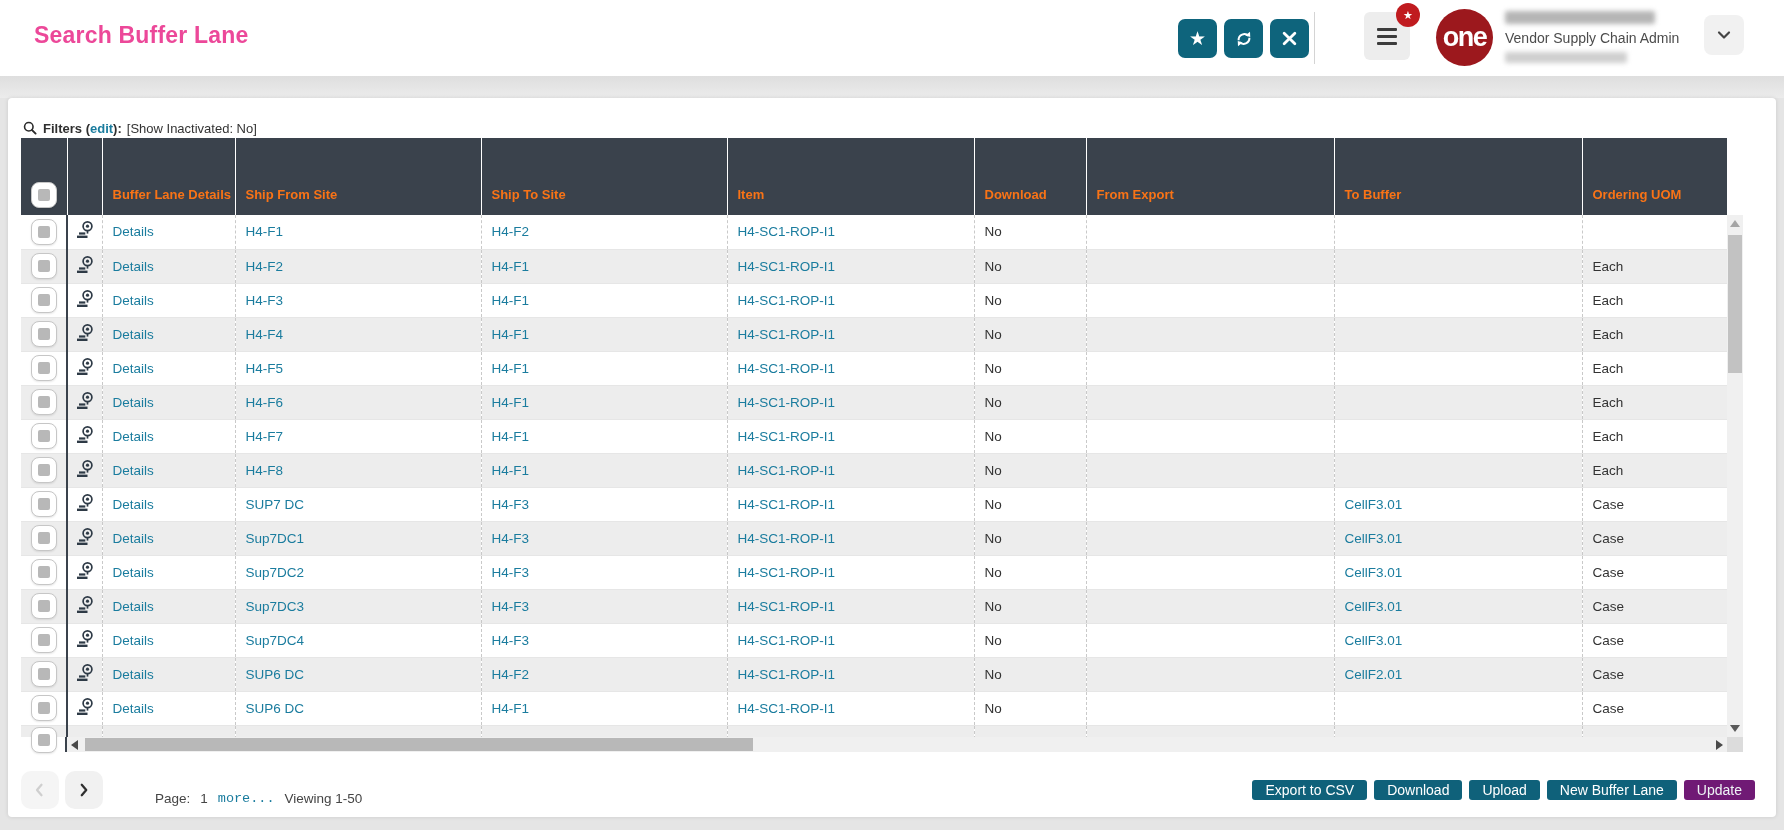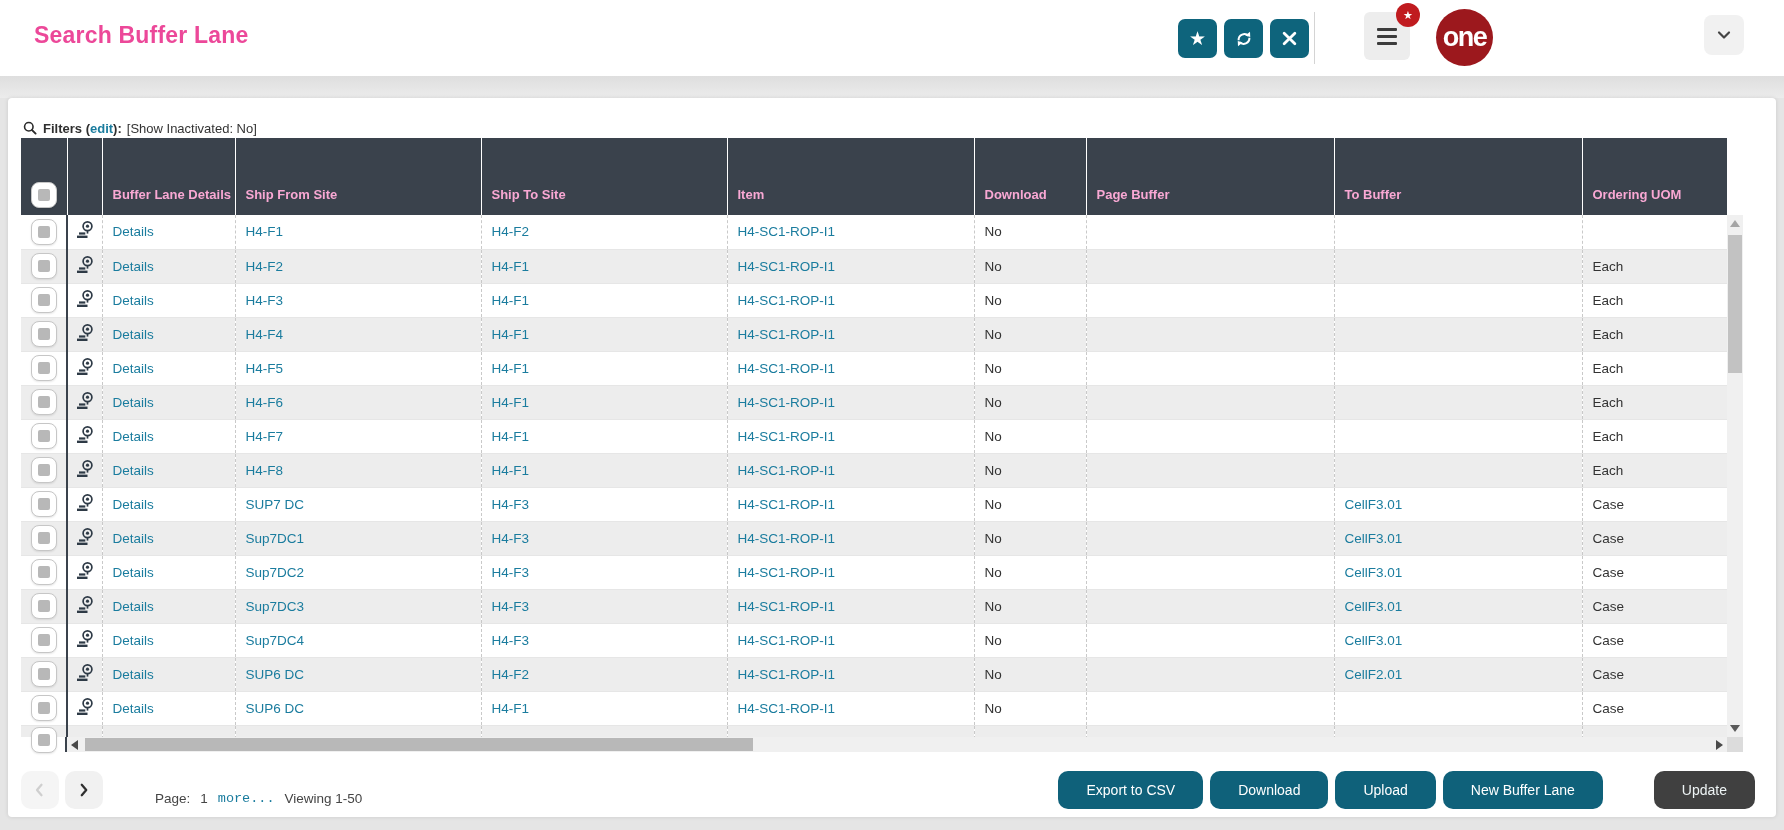--- a/index.html
+++ b/index.html
@@ -31,21 +31,21 @@
   
   .filters-row { position:absolute; top:16px; left:14px; height:22px; display:flex; align-items:flex-end; gap:5px; font-size:13px; }
   .filters-label { font-weight:700; color:#2f2f2f; }
   .edit-link { color:#1a7c9e; font-weight:700; cursor:pointer; }
   .filters-status { color:#333; margin-left:0; }
 
   
   .table-wrap { position:absolute; top:40px; left:13px; width:1722px; height:614px; }
   .table-clip { position:absolute; top:0; left:0; width:1706px; height:599px; overflow:hidden; }
   table { border-collapse:collapse; table-layout:fixed; width:1706px; }
-  thead th { background:#3a424c; color:#f9a8d4; font-size:13px; font-weight:700; text-align:left; vertical-align:bottom; height:77px; padding:0 8px 13px 10px; border-right:1px solid #fff; white-space:nowrap; }
+  thead th { background:#3a424c; color:#f97316; font-size:13px; font-weight:700; text-align:left; vertical-align:bottom; height:77px; padding:0 8px 13px 10px; border-right:1px solid #fff; white-space:nowrap; }
   thead th:last-child { border-right:none; }
   thead th.c-check { text-align:center; padding:0 0 7px 0; }
   tbody td { height:34px; font-size:13.5px; padding:0 8px 0 10px; border-right:1px dashed #c9c9c9; border-bottom:1px solid #e6e6e6; white-space:nowrap; overflow:hidden; color:#333; }
   tbody td:last-child { border-right:none; }
   tbody tr:nth-child(even) td { background:#ededed; }
   tbody td.c-check { text-align:center; padding:0; border-right:2px solid #3a424c; }
   tbody td.c-icon { text-align:center; padding:0; }
   a.cell-link { color:#1a7c9e; text-decoration:none; cursor:pointer; }
 
   .cbx { width:26px; height:26px; background:#fff; border:1px solid #c6c6c6; border-radius:8px; display:inline-flex; align-items:center; justify-content:center; box-shadow:0 1px 2px rgba(0,0,0,.10); cursor:pointer; vertical-align:middle; }
@@ -66,22 +66,22 @@
   .hscroll .arr-r { position:absolute; right:4px; top:3px; width:0; height:0; border-top:5px solid transparent; border-bottom:5px solid transparent; border-left:7px solid #4a4a4a; cursor:pointer; }
   .scroll-corner { position:absolute; left:1706px; top:599px; width:16px; height:15px; background:#dcdcdc; }
 
   
   .footer { position:absolute; left:13px; right:21px; top:672px; height:40px; display:flex; align-items:center; }
   .pag-btn { width:38px; height:38px; border-radius:10px; background:#f1f1f1; display:flex; align-items:center; justify-content:center; cursor:pointer; }
   .pag-btn.prev { background:#f5f5f5; margin-right:6px; }
   .pag-text { margin-left:52px; font-size:13.5px; color:#454545; display:flex; gap:10px; align-items:center;margin-top:17px; }
   .more-link { color:#1a7c9e; cursor:pointer;font-family:Liberation Mono, monospace; }
   .footer-actions { margin-left:auto; display:flex; gap:7px; }
-  .act-btn { height:38px; background:#0f617a; color:#fff; font-size:14px; padding:0 28px; border:none; border-radius:10px; display:flex; align-items:center; cursor:pointer; font-family:"Liberation Sans", sans-serif; }
-  .act-btn.disabled { background:#404040; color:#eef4f5; cursor:default;margin-left:44px; }
+  .act-btn { height:20px; background:#0f617a; color:#fff; font-size:14px; padding:0 13px; border:none; border-radius:3px; display:flex; align-items:center; cursor:pointer; font-family:"Liberation Sans", sans-serif; }
+  .act-btn.disabled { background:#701a75; color:#eef4f5; cursor:default; }
 </style>
 </head>
 <body>
 
 <div class="topbar">
   <div class="page-title">Search Buffer Lane</div>
 
   <div class="tool-group">
     <div class="icon-btn">
       <span class="star-glyph">★</span>
@@ -111,20 +111,25 @@
       <i></i>
   </div>
   <div class="menu-badge">
     <span>★</span>
   </div>
 
   <div class="logo-circle">
     <span>one</span>
   </div>
 
+  <div class="user-block">
+    <div class="blur-line blur-1"></div>
+    <div class="user-role">Vendor Supply Chain Admin</div>
+    <div class="blur-line blur-2"></div>
+  </div>
 
   <div class="chevron-btn">
     <svg width="20" height="20" viewBox="0 0 24 24">
       <polyline points="6,9 12,15 18,9" fill="none" stroke="#444" stroke-width="2.6" stroke-linecap="round" stroke-linejoin="round"></polyline>
     </svg>
   </div>
 </div>
 
 <div class="band"></div>
 
@@ -158,21 +163,21 @@
           <tr id="header-row">
             <th class="c-check">
               <span class="cbx"></span>
             </th>
             <th class="c-icon"></th>
           <th>Buffer Lane Details</th>
               <th>Ship From Site</th>
               <th>Ship To Site</th>
               <th>Item</th>
               <th>Download</th>
-              <th>Page Buffer</th>
+              <th>From Export</th>
               <th>To Buffer</th>
               <th>Ordering UOM</th>
             </tr>
         </thead>
         <tbody id="table-body">
             <tr>
               <td class="c-check"><span class="cbx"></span></td>
               <td class="c-icon">
   <svg class="lane-icon" width="21" height="20" viewBox="0 0 21 20">
     <circle cx="13.5" cy="6.2" r="4.4" fill="none" stroke="#2e3a46" stroke-width="1.7"></circle>

